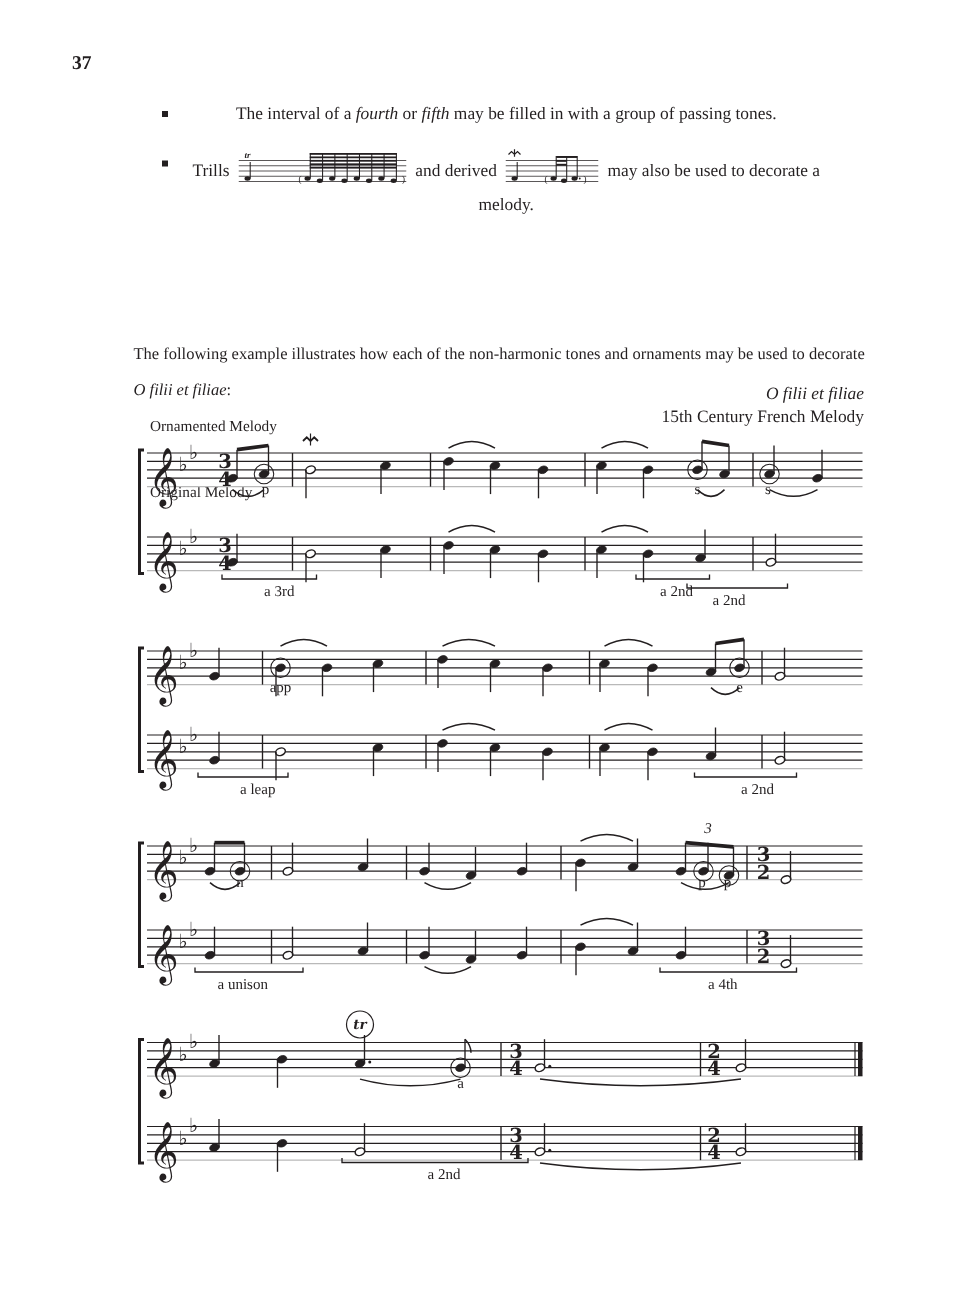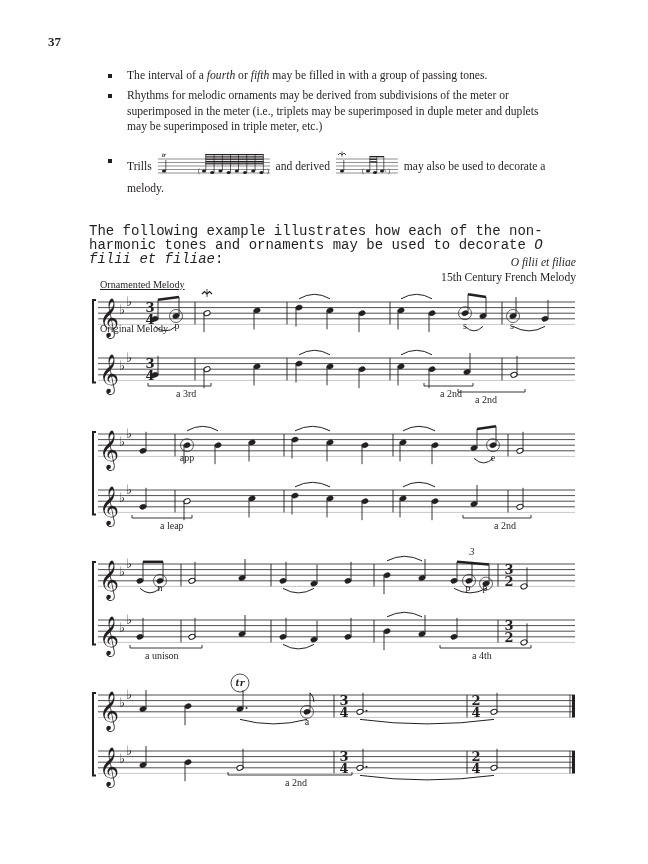--- a/index.html
+++ b/index.html
@@ -1,43 +1,39 @@
 <!DOCTYPE html>
 <html><head>
 <meta charset="utf-8">
 <style>
   html, body { margin: 0; padding: 0; background: #ffffff; }
   body { width: 648px; height: 864px; position: relative; overflow: hidden;
          font-family: "Liberation Serif", "DejaVu Serif", serif; color: #231f20; }
   .page-number { position: absolute; left: 48px; top: 34px; font-size: 13px; font-weight: bold; }
   .bullets { position: absolute; left: 108px; top: 68px; width: 440px; margin: 0; padding: 0; list-style: none; font-size: 11.6px; line-height: 15.4px; }
-  .bullets li { position: relative; padding-left: 19px; margin-bottom: 5px; }
+  .bullets li { position: relative; padding-left: 19px; margin-bottom: 5px; text-align: center; }
   .bullets li .bullet { position: absolute; left: 0; top: 6px; width: 4px; height: 4px; background: #231f20; }
   .bullets li.trill-item { margin-top: 18px; }
   .inline-staff { display: inline-block; vertical-align: middle; margin: 0 3px; position: relative; top: -2px; }
-  .intro { position: absolute; left: 89px; top: 224px; width: 490px; font-size: 14px; line-height: 14px; margin: 0; font-family: Liberation Mono, monospace; }
+  .intro { position: absolute; left: 89px; top: 224px; width: 490px; font-size: 11px; line-height: 24px; margin: 0; }
   .source { position: absolute; right: 72px; top: 255px; text-align: right; font-size: 11.6px; line-height: 15.4px; }
   .source .title { font-style: italic; }
   .label { position: absolute; font-size: 10.2px; }
   svg.score { position: absolute; left: 0; top: 0; }
   .ann { font-family: "Liberation Serif", "DejaVu Serif", serif; font-size: 10px; fill: #231f20; }
 </style>
 </head>
 <body>
 
 <div class="page-number">37</div>
 
 <ul class="bullets">
   <li>
     <span class="bullet"></span>
     <span id="bullet0"><span>The interval of a </span><i>fourth</i><span> or </span><i>fifth</i><span> may be filled in with a group of passing tones.</span></span>
-  </li>
-  <li>
-    <span class="bullet"></span>
-    <span>Rhythms for melodic ornaments may be derived from subdivisions of the meter or superimposed in the meter (i.e., triplets may be superimposed in duple meter and duplets may be superimposed in triple meter, etc.)</span>
   </li>
   <li class="trill-item">
     <span class="bullet"></span>
     <span>Trills</span>
     <svg class="inline-staff" width="112" height="28" viewBox="0 0 112 28">
       <g stroke="#231f20" stroke-width="0.5">
         <line x1="0" y1="8" x2="112" y2="8"></line>
           <line x1="0" y1="11.5" x2="112" y2="11.5"></line>
         <line x1="0" y1="15" x2="112" y2="15"></line>
           <line x1="0" y1="18.5" x2="112" y2="18.5"></line>
@@ -103,21 +99,21 @@
 
 <p class="intro">
   <span>The following example illustrates how each of the non-harmonic tones and ornaments may be used to decorate </span><i>O filii et filiae</i><span>:</span>
 </p>
 
 <div class="source">
   <div class="title">O filii et filiae</div>
   <div>15th Century French Melody</div>
 </div>
 
-<div class="label" style="left:100px; top:279px;text-decoration:underline;">Ornamented Melody</div>
+<div class="label" style="left:100px; top:279px;">Ornamented Melody</div>
 <div class="label" style="left:100px; top:323px;">Original Melody</div>
 
 <svg class="score" id="score" width="648" height="864" viewBox="0 0 648 864">
     <g>
       <path d="M96 300 h-3 v82.39999999999998 h3" stroke="#231f20" stroke-width="2" fill="none"></path>
       <g>
         <line x1="98" y1="302" x2="575" y2="302" stroke="#231f20" stroke-width="0.8"></line>
         <line x1="98" y1="307.6" x2="575" y2="307.6" stroke="#231f20" stroke-width="0.8"></line>
         <line x1="98" y1="313.2" x2="575" y2="313.2" stroke="#231f20" stroke-width="0.8"></line>
         <line x1="98" y1="318.8" x2="575" y2="318.8" stroke="#231f20" stroke-width="0.8"></line>

